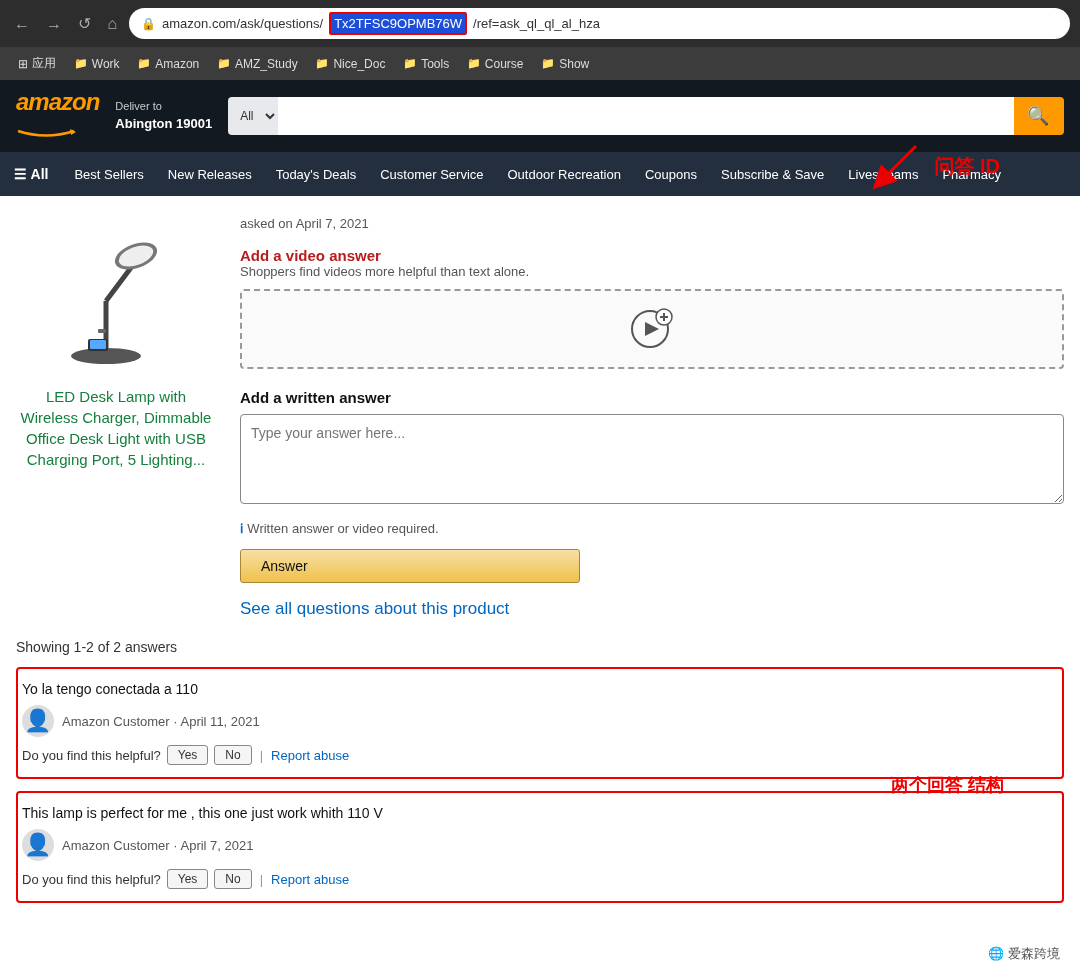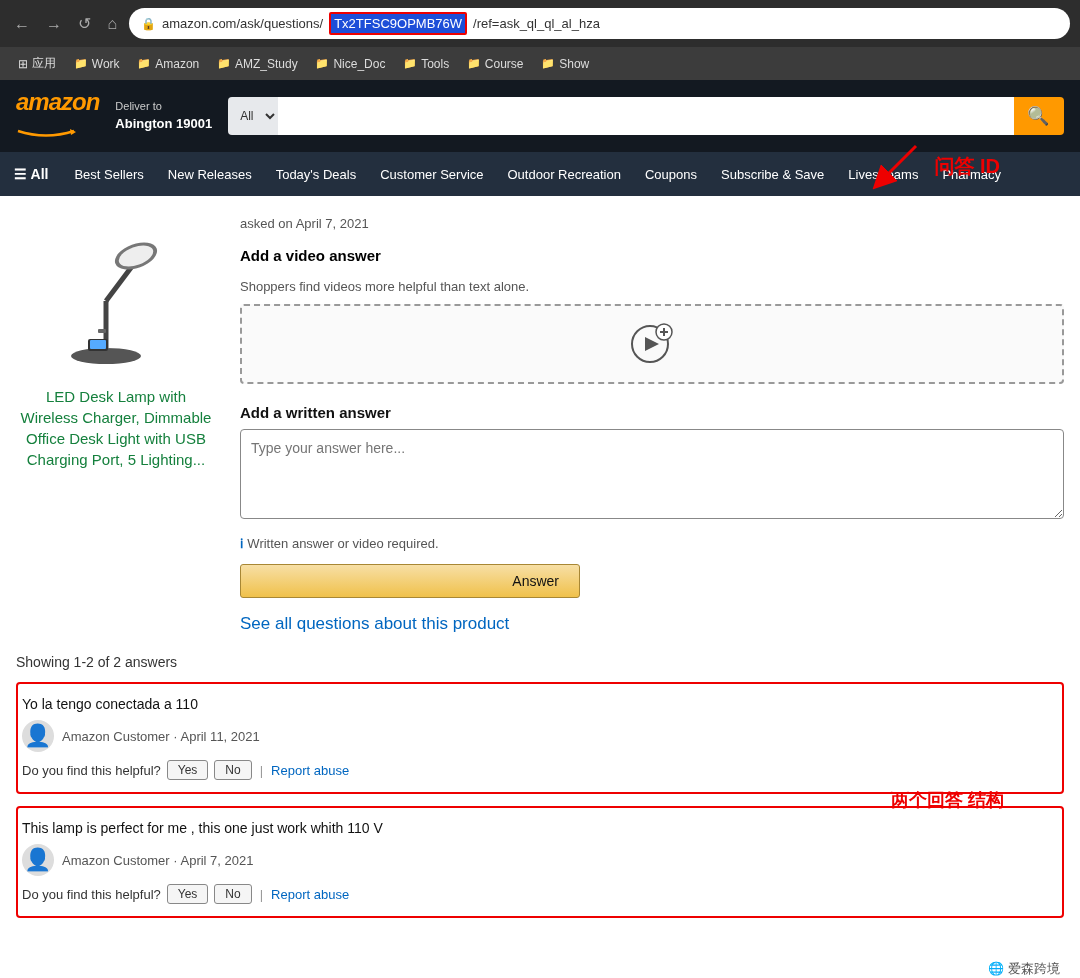--- a/index.html
+++ b/index.html
@@ -179,22 +179,22 @@
     .asked-date {
       color: #555;
       font-size: 13px;
       margin-bottom: 16px;
     }
 
     .video-section { margin-bottom: 20px; }
     .video-section-title {
       font-size: 15px;
       font-weight: bold;
-      color: #000000;
-      margin-bottom: 15px;
+      color: #b91c1c;
+      margin-bottom: 0;
     }
     .video-section-sub {
       color: #555;
       font-size: 13px;
       margin-bottom: 10px;
     }
     .video-upload-box {
       border: 2px dashed #999;
       border-radius: 4px;
       height: 80px;
@@ -240,21 +240,21 @@
     }
 
     .answer-btn {
       background: linear-gradient(to bottom, #f7dfa5, #f0c14b);
       border: 1px solid #a88734;
       border-radius: 3px;
       padding: 8px 20px;
       font-size: 14px;
       cursor: pointer;
       width: 340px;
-      text-align: right;
+      text-align: left;
       color: #111;
     }
 
     .see-all-link {
       color: #0066c0;
       font-size: 17px;
       cursor: pointer;
       margin-top: 16px;
       display: block;
     }

